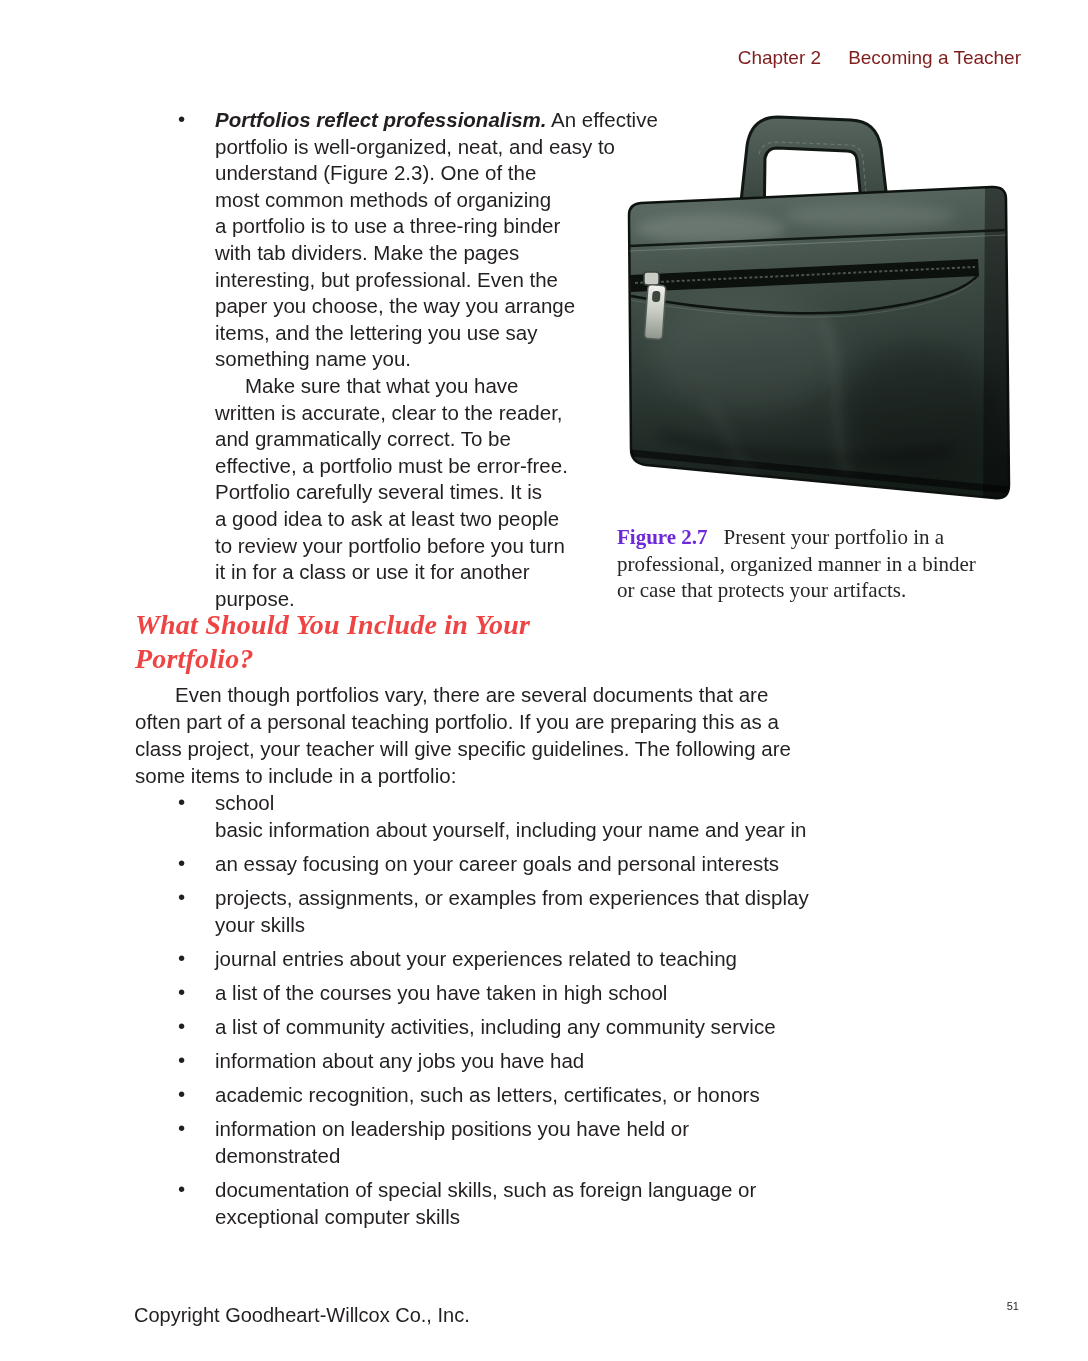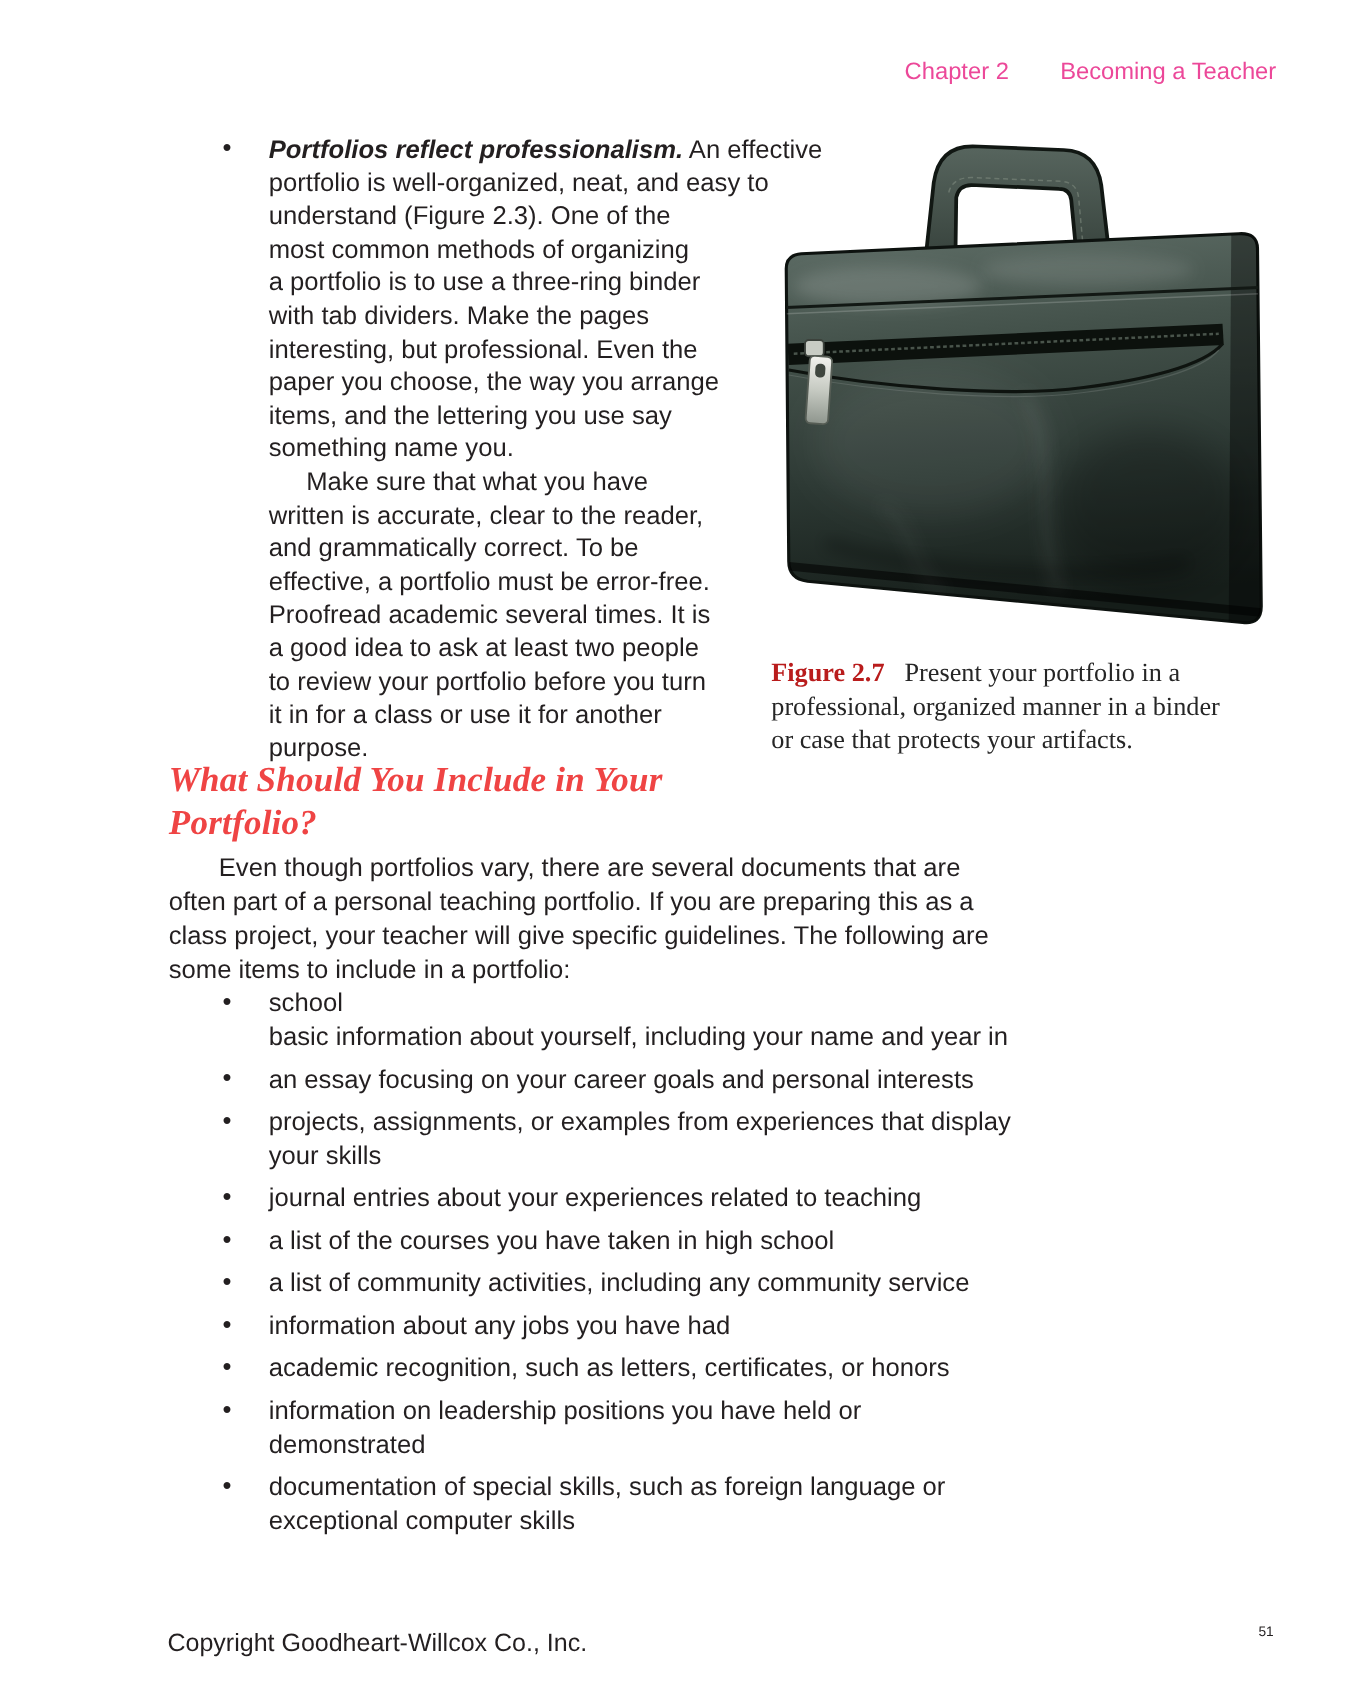--- a/index.html
+++ b/index.html
@@ -4,41 +4,41 @@
 <style>
   html,body{margin:0;padding:0;}
   body{
     width:1088px;height:1361px;background:#ffffff;position:relative;
     font-family:"Liberation Sans", sans-serif;color:#231f20;overflow:hidden;
   }
   .tline{white-space:nowrap;}
 
   
   .page-header{
-    position:absolute;top:47px;right:67px;display:flex;gap:41px;
-    font-size:19px;color:#ec4899;
+    position:absolute;top:47px;right:67px;display:flex;gap:27px;
+    font-size:19px;color:#7f1d1d;
   }
 
   
   .lead-block{
     position:absolute;left:135px;top:107px;width:505px;
     font-size:20.5px;line-height:26.6px;
   }
   .bullet-wrap{position:relative;padding-left:80px;}
   .bullet-dot{position:absolute;left:43px;top:-1px;}
   .lead-bold{font-weight:bold;font-style:italic;}
   .para2 .tline:first-child{padding-left:30px;}
 
   
   .figure-block{position:absolute;left:615px;top:104px;width:430px;}
   .figure-caption{
     margin-top:12px;margin-left:2px;width:420px;
     font-family:"Liberation Serif", serif;font-size:21px;line-height:26.5px;color:#262626;
   }
-  .figure-label{color:#b91c1c;font-weight:bold;margin-right:16px;text-align:right;}
+  .figure-label{color:#6d28d9;font-weight:bold;margin-right:16px;text-align:right;}
 
   
   .section-heading{
     position:absolute;left:135px;top:608px;
     font-family:"Liberation Serif", serif;font-weight:bold;font-style:italic;
     font-size:28px;line-height:34px;color:#ef4444;letter-spacing:.2px;
   }
 
   
   .intro-para{
@@ -76,21 +76,21 @@
         <div class="tline">interesting, but professional. Even the</div>
         <div class="tline">paper you choose, the way you arrange</div>
         <div class="tline">items, and the lettering you use say</div>
         <div class="tline">something name you.</div>
       </div>
     <div class="para2">
         <div class="tline">Make sure that what you have</div>
         <div class="tline">written is accurate, clear to the reader,</div>
         <div class="tline">and grammatically correct. To be</div>
         <div class="tline">effective, a portfolio must be error-free.</div>
-        <div class="tline">Proofread academic several times. It is</div>
+        <div class="tline">Portfolio carefully several times. It is</div>
         <div class="tline">a good idea to ask at least two people</div>
         <div class="tline">to review your portfolio before you turn</div>
         <div class="tline">it in for a class or use it for another</div>
         <div class="tline">purpose.</div>
       </div>
   </div>
 </div>
 
 <div class="figure-block">
   <svg width="424" height="404" viewBox="0 0 424 404" aria-hidden="true">

